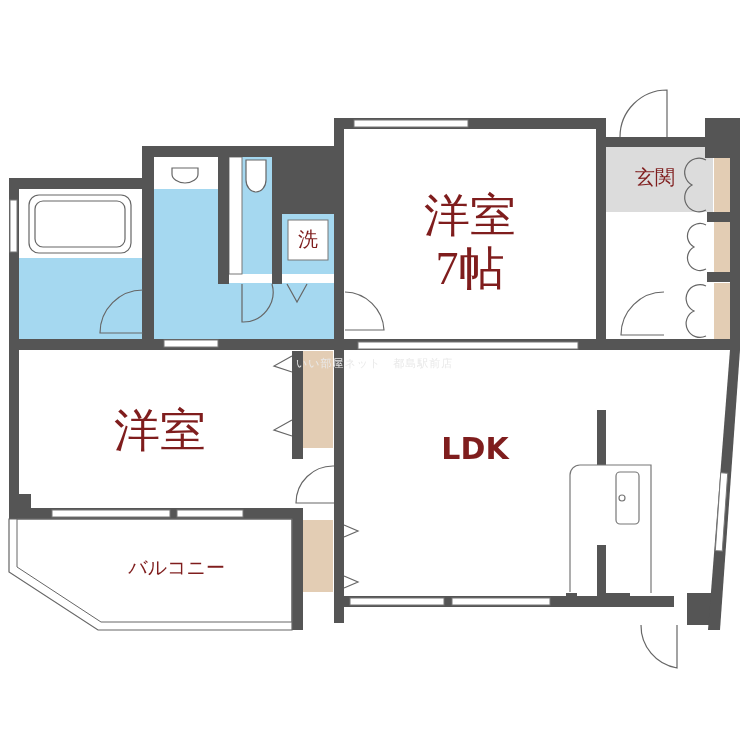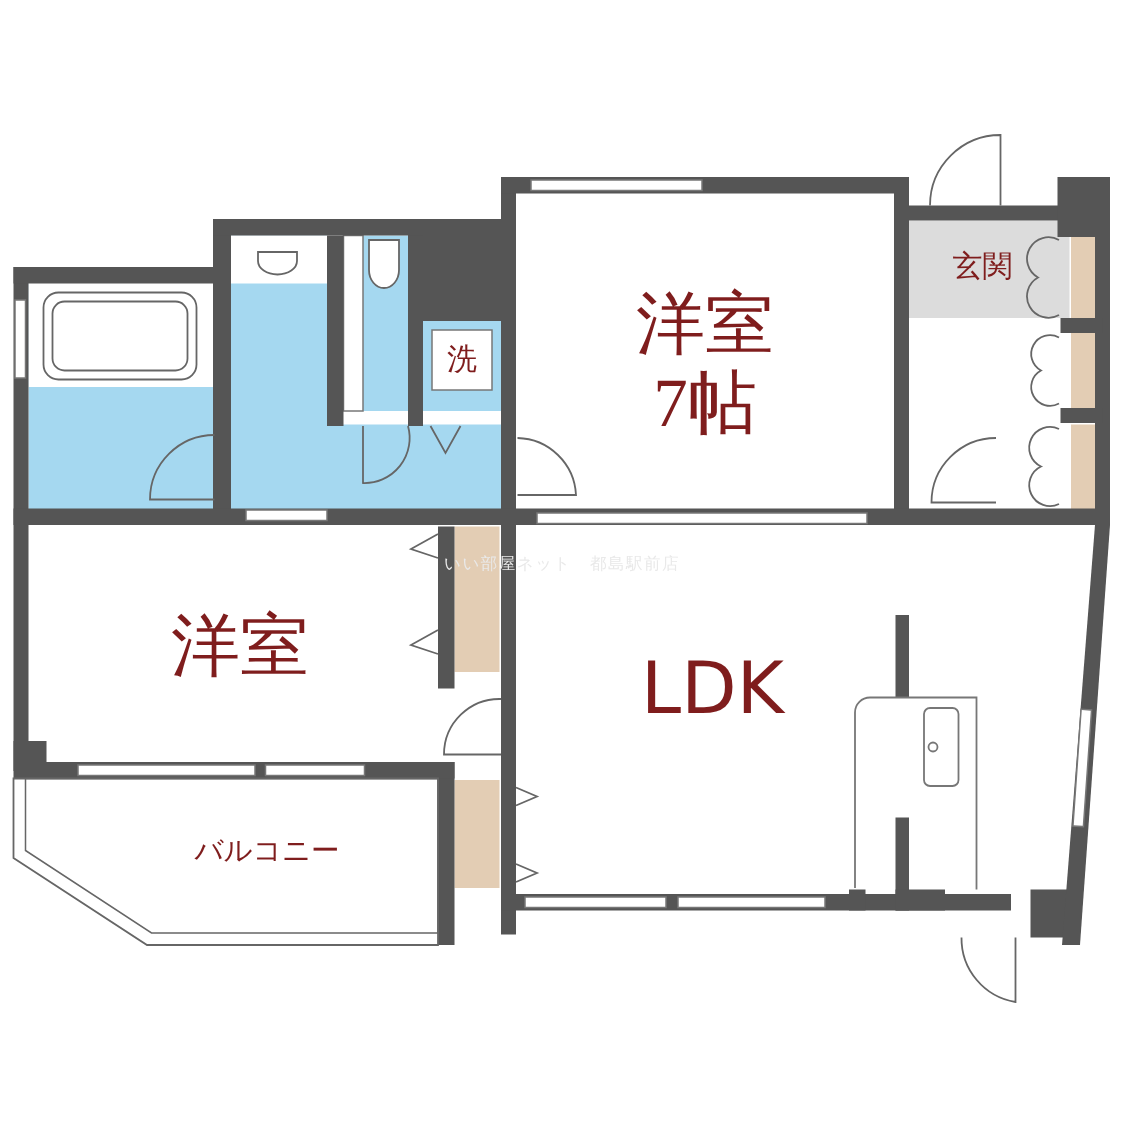--- a/index.html
+++ b/index.html
@@ -1,23 +1,23 @@
 <!DOCTYPE html>
 <html><head>
 <meta charset="utf-8">
 <style>
   html,body{margin:0;padding:0;background:#fff;}
   body{width:750px;height:750px;position:relative;overflow:hidden;font-family:"DejaVu Sans",sans-serif;}
   #plan{position:absolute;left:0;top:0;width:750px;height:750px;}
   .lbl{position:absolute;color:#7f1d1d;text-align:center;line-height:1.15;white-space:nowrap;}
   .big{font-size:46px;font-family:Liberation Serif, serif;}
-  .mid{font-size:48px;}
+  .mid{font-size:30px;font-weight:bold;}
   .sm{font-size:20px;}
   .xs{font-size:19px;}
-  .wm{position:absolute;left:296px;top:368px;font-size:11px;color:#e9e9e9;letter-spacing:1px;}
+  .wm{position:absolute;left:296px;top:356px;font-size:11px;color:#e9e9e9;letter-spacing:1px;}
 </style>
 </head>
 <body>
 
 <svg id="plan" viewBox="0 0 750 750" xmlns="http://www.w3.org/2000/svg">
 
   <g>
     <rect x="19" y="188" width="124" height="152" fill="#a5d8f0"></rect>
     <rect x="19" y="188" width="124" height="70" fill="#fff"></rect>
     <rect x="29" y="195" width="102" height="58" rx="10" fill="#fff" stroke="#666" stroke-width="1.2"></rect>
@@ -126,19 +126,19 @@
 </div>
 <div class="lbl big" style="left:100px;top:405px;width:120px;">
   <div>洋室</div>
 </div>
 <div class="lbl mid" style="left:395px;top:432px;width:160px;">
   <div>LDK</div>
 </div>
 <div class="lbl sm" style="left:620px;top:166px;width:70px;">
   <span>玄関</span>
 </div>
-<div class="lbl xs" style="left:113px;top:557px;width:130px;">
+<div class="lbl xs" style="left:95px;top:557px;width:130px;text-align:right;">
   <span>バルコニー</span>
 </div>
 <div class="lbl sm" style="left:288px;top:228px;width:40px;">
   <span>洗</span>
 </div>
 <div class="wm">いい部屋ネット　都島駅前店</div>
 
 </body></html>

